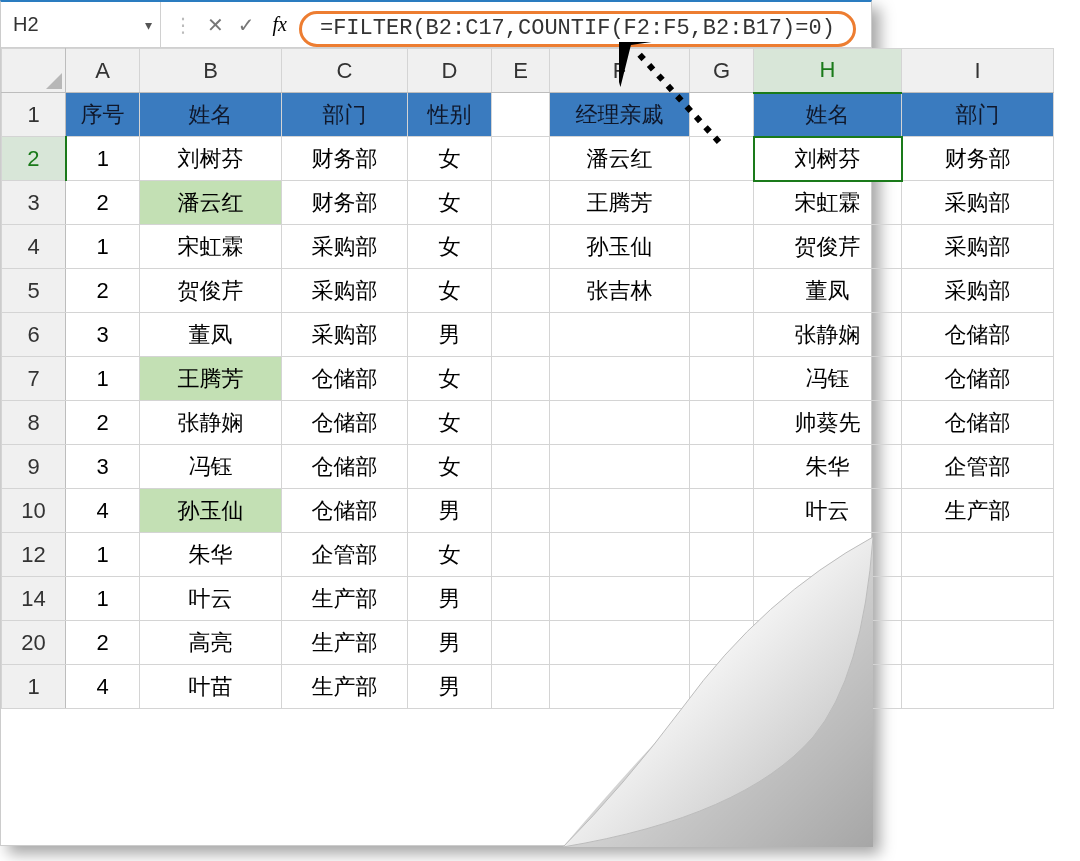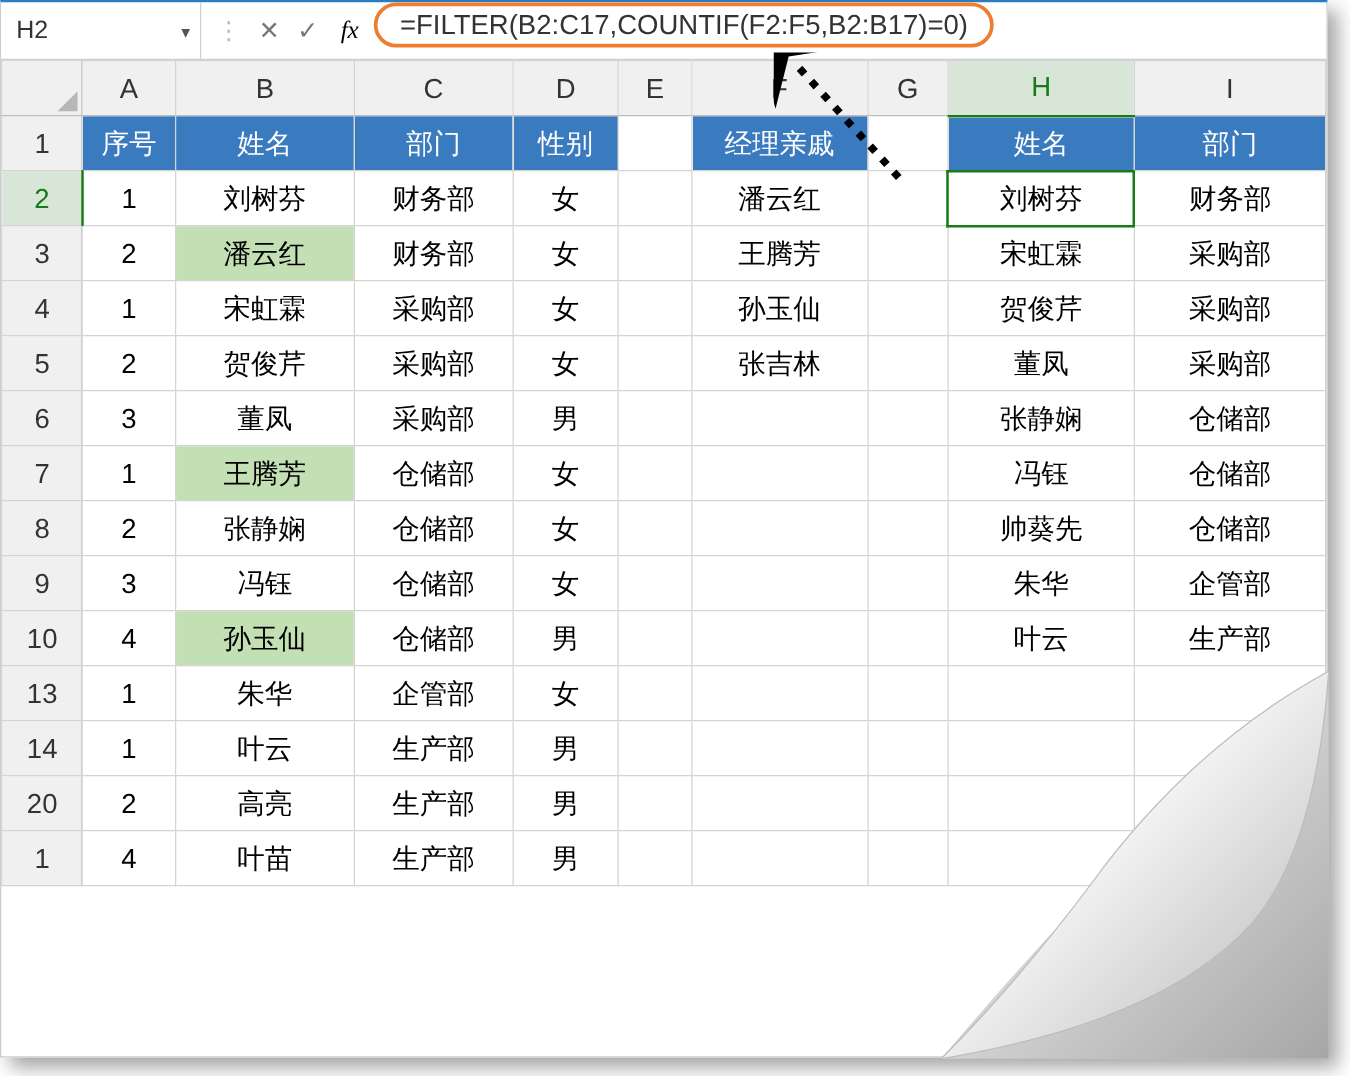--- a/index.html
+++ b/index.html
@@ -8,21 +8,21 @@
     font-family: "Segoe UI", "Microsoft YaHei", Arial, sans-serif;
     background: #fff;
     width: 1080px;
     height: 861px;
     overflow: hidden;
     position: relative;
   }
   .shadow-wrap {
     position: absolute;
     left: 0; top: 0;
-    width: 1062px;
+    width: 872px;
     height: 846px;
     box-shadow: 8px 8px 14px rgba(0,0,0,0.35);
     background: #fff;
     border: 1px solid #ccc;
     border-top: 2px solid #2a7cc0;
   }
   
   .namebox-row {
     display:flex;
     align-items:center;
@@ -58,23 +58,24 @@
   .fx-controls .sep { color:#bbb; }
   .fx-label {
     font-style:italic;
     font-family: "Cambria Math","Times New Roman",serif;
     color:#000000;
     margin-left:4px;
   }
   .formula-wrap {
     flex:1;
     display:flex;
-    align-items:flex-start;
+    align-items:flex-end;
     position:relative;
     height:100%;
+    font-family:Liberation Mono, monospace;
   }
   .formula-box {
     position:relative;
     border:3px solid #ed7d31;
     border-radius:22px;
     padding:2px 18px;
     font-size:22px;
     color:#333;
     background:#fff;
     line-height:1.2;
@@ -136,21 +137,21 @@
     width:64px;
   }
   table.grid th.rowhead.active {
     background:#d8e6d8;
     border-right:2px solid #1a7a1a;
     color:#1a7a1a;
   }
   
   td.tbl-header {
     background:#3a7bbf;
-    color:#ffffff;
+    color:#0f172a;
     font-weight:500;
     border:1px solid #2e6aa8;
   }
   td.tbl-cell {
     background:#fff;
     border:1px solid #3a7bbf;
   }
   td.highlight {
     background:#c3e0b4;
   }
@@ -360,21 +361,21 @@
             <td class="tbl-cell highlight">孙玉仙</td>
             <td class="tbl-cell">仓储部</td>
             <td class="tbl-cell">男</td>
             <td class=""></td>
             <td class=""></td>
             <td class=""></td>
             <td class="spill-area">叶云</td>
             <td class="spill-area">生产部</td>
           </tr>
           <tr>
-            <th class="rowhead">13</th>
+            <th class="rowhead">12</th>
             <td class="tbl-cell">1</td>
             <td class="tbl-cell">朱华</td>
             <td class="tbl-cell">企管部</td>
             <td class="tbl-cell">女</td>
             <td class=""></td>
             <td class=""></td>
             <td class=""></td>
             <td class=""></td>
             <td class=""></td>
           </tr>

